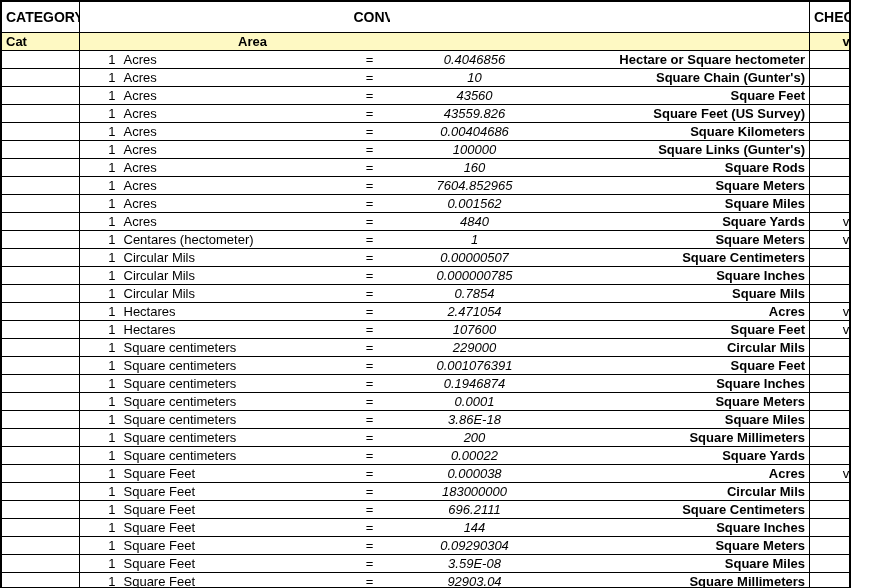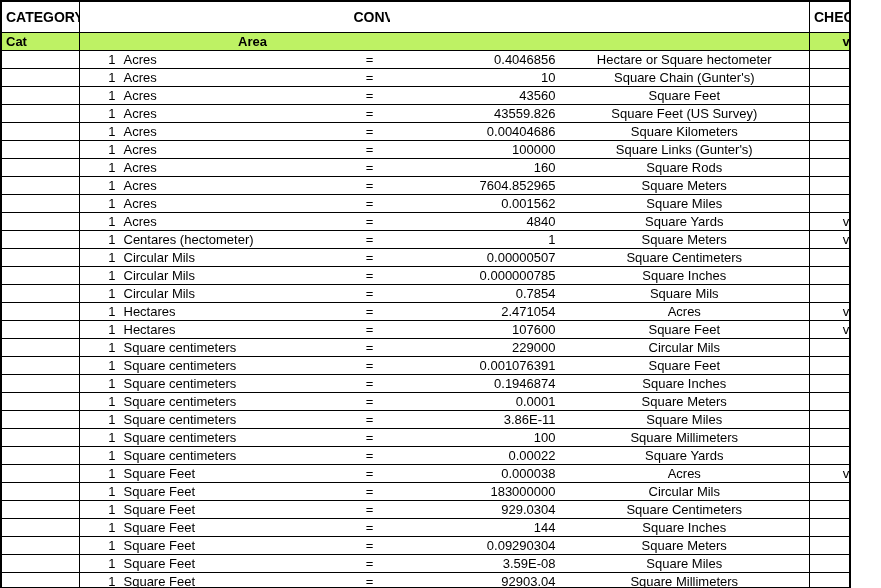--- a/index.html
+++ b/index.html
@@ -41,34 +41,34 @@
   col.c-chk   { width: 73px; }
 
   .hdr td {
     font-weight: bold;
     text-align: center;
     height: 30px;
     line-height: 30px;
     font-size: 14px;
   }
   .subhdr td {
-    background: #bef264;
+    background: #fef9c3;
     font-weight: bold;
     height: 18px;
   }
   .subhdr .lbl-cat  { text-align: left; }
   .subhdr .lbl-area { text-align: center; padding-left: 40px;}
   .subhdr .lbl-chk  { text-align: center; }
 
   .row td { height: 17px; }
   .row .qty { text-align: right; }
   .row .from { text-align: left; }
   .row .eq  { text-align: center; }
-  .row .val { text-align: right; }
-  .row .to  { text-align: center; }
+  .row .val { text-align: center; font-style: italic; }
+  .row .to  { text-align: right; font-weight: bold; }
   .row .chk { text-align: center; }
 
   
   .mid-noborder { border-left: none; border-right: none; }
   .mid-left     { border-right: none; }
   .mid-right    { border-left: none; }
 
   
   .hdr .left-edge { border-right: 1px solid #000; }
   .hdr .right-edge{ border-left: 1px solid #000; }
@@ -290,30 +290,30 @@
           <td class="eq mid-noborder">=</td>
           <td class="val mid-noborder">0.0001</td>
           <td class="to mid-right">Square Meters</td>
           <td class="chk"></td>
         </tr>
         <tr class="row">
           <td></td>
           <td class="qty mid-left">1</td>
           <td class="from mid-noborder">Square centimeters</td>
           <td class="eq mid-noborder">=</td>
-          <td class="val mid-noborder">3.86E-11</td>
+          <td class="val mid-noborder">3.86E-18</td>
           <td class="to mid-right">Square Miles</td>
           <td class="chk"></td>
         </tr>
         <tr class="row">
           <td></td>
           <td class="qty mid-left">1</td>
           <td class="from mid-noborder">Square centimeters</td>
           <td class="eq mid-noborder">=</td>
-          <td class="val mid-noborder">100</td>
+          <td class="val mid-noborder">200</td>
           <td class="to mid-right">Square Millimeters</td>
           <td class="chk"></td>
         </tr>
         <tr class="row">
           <td></td>
           <td class="qty mid-left">1</td>
           <td class="from mid-noborder">Square centimeters</td>
           <td class="eq mid-noborder">=</td>
           <td class="val mid-noborder">0.00022</td>
           <td class="to mid-right">Square Yards</td>
@@ -335,21 +335,21 @@
           <td class="eq mid-noborder">=</td>
           <td class="val mid-noborder">183000000</td>
           <td class="to mid-right">Circular Mils</td>
           <td class="chk"></td>
         </tr>
         <tr class="row">
           <td></td>
           <td class="qty mid-left">1</td>
           <td class="from mid-noborder">Square Feet</td>
           <td class="eq mid-noborder">=</td>
-          <td class="val mid-noborder">929.0304</td>
+          <td class="val mid-noborder">696.2111</td>
           <td class="to mid-right">Square Centimeters</td>
           <td class="chk"></td>
         </tr>
         <tr class="row">
           <td></td>
           <td class="qty mid-left">1</td>
           <td class="from mid-noborder">Square Feet</td>
           <td class="eq mid-noborder">=</td>
           <td class="val mid-noborder">144</td>
           <td class="to mid-right">Square Inches</td>

